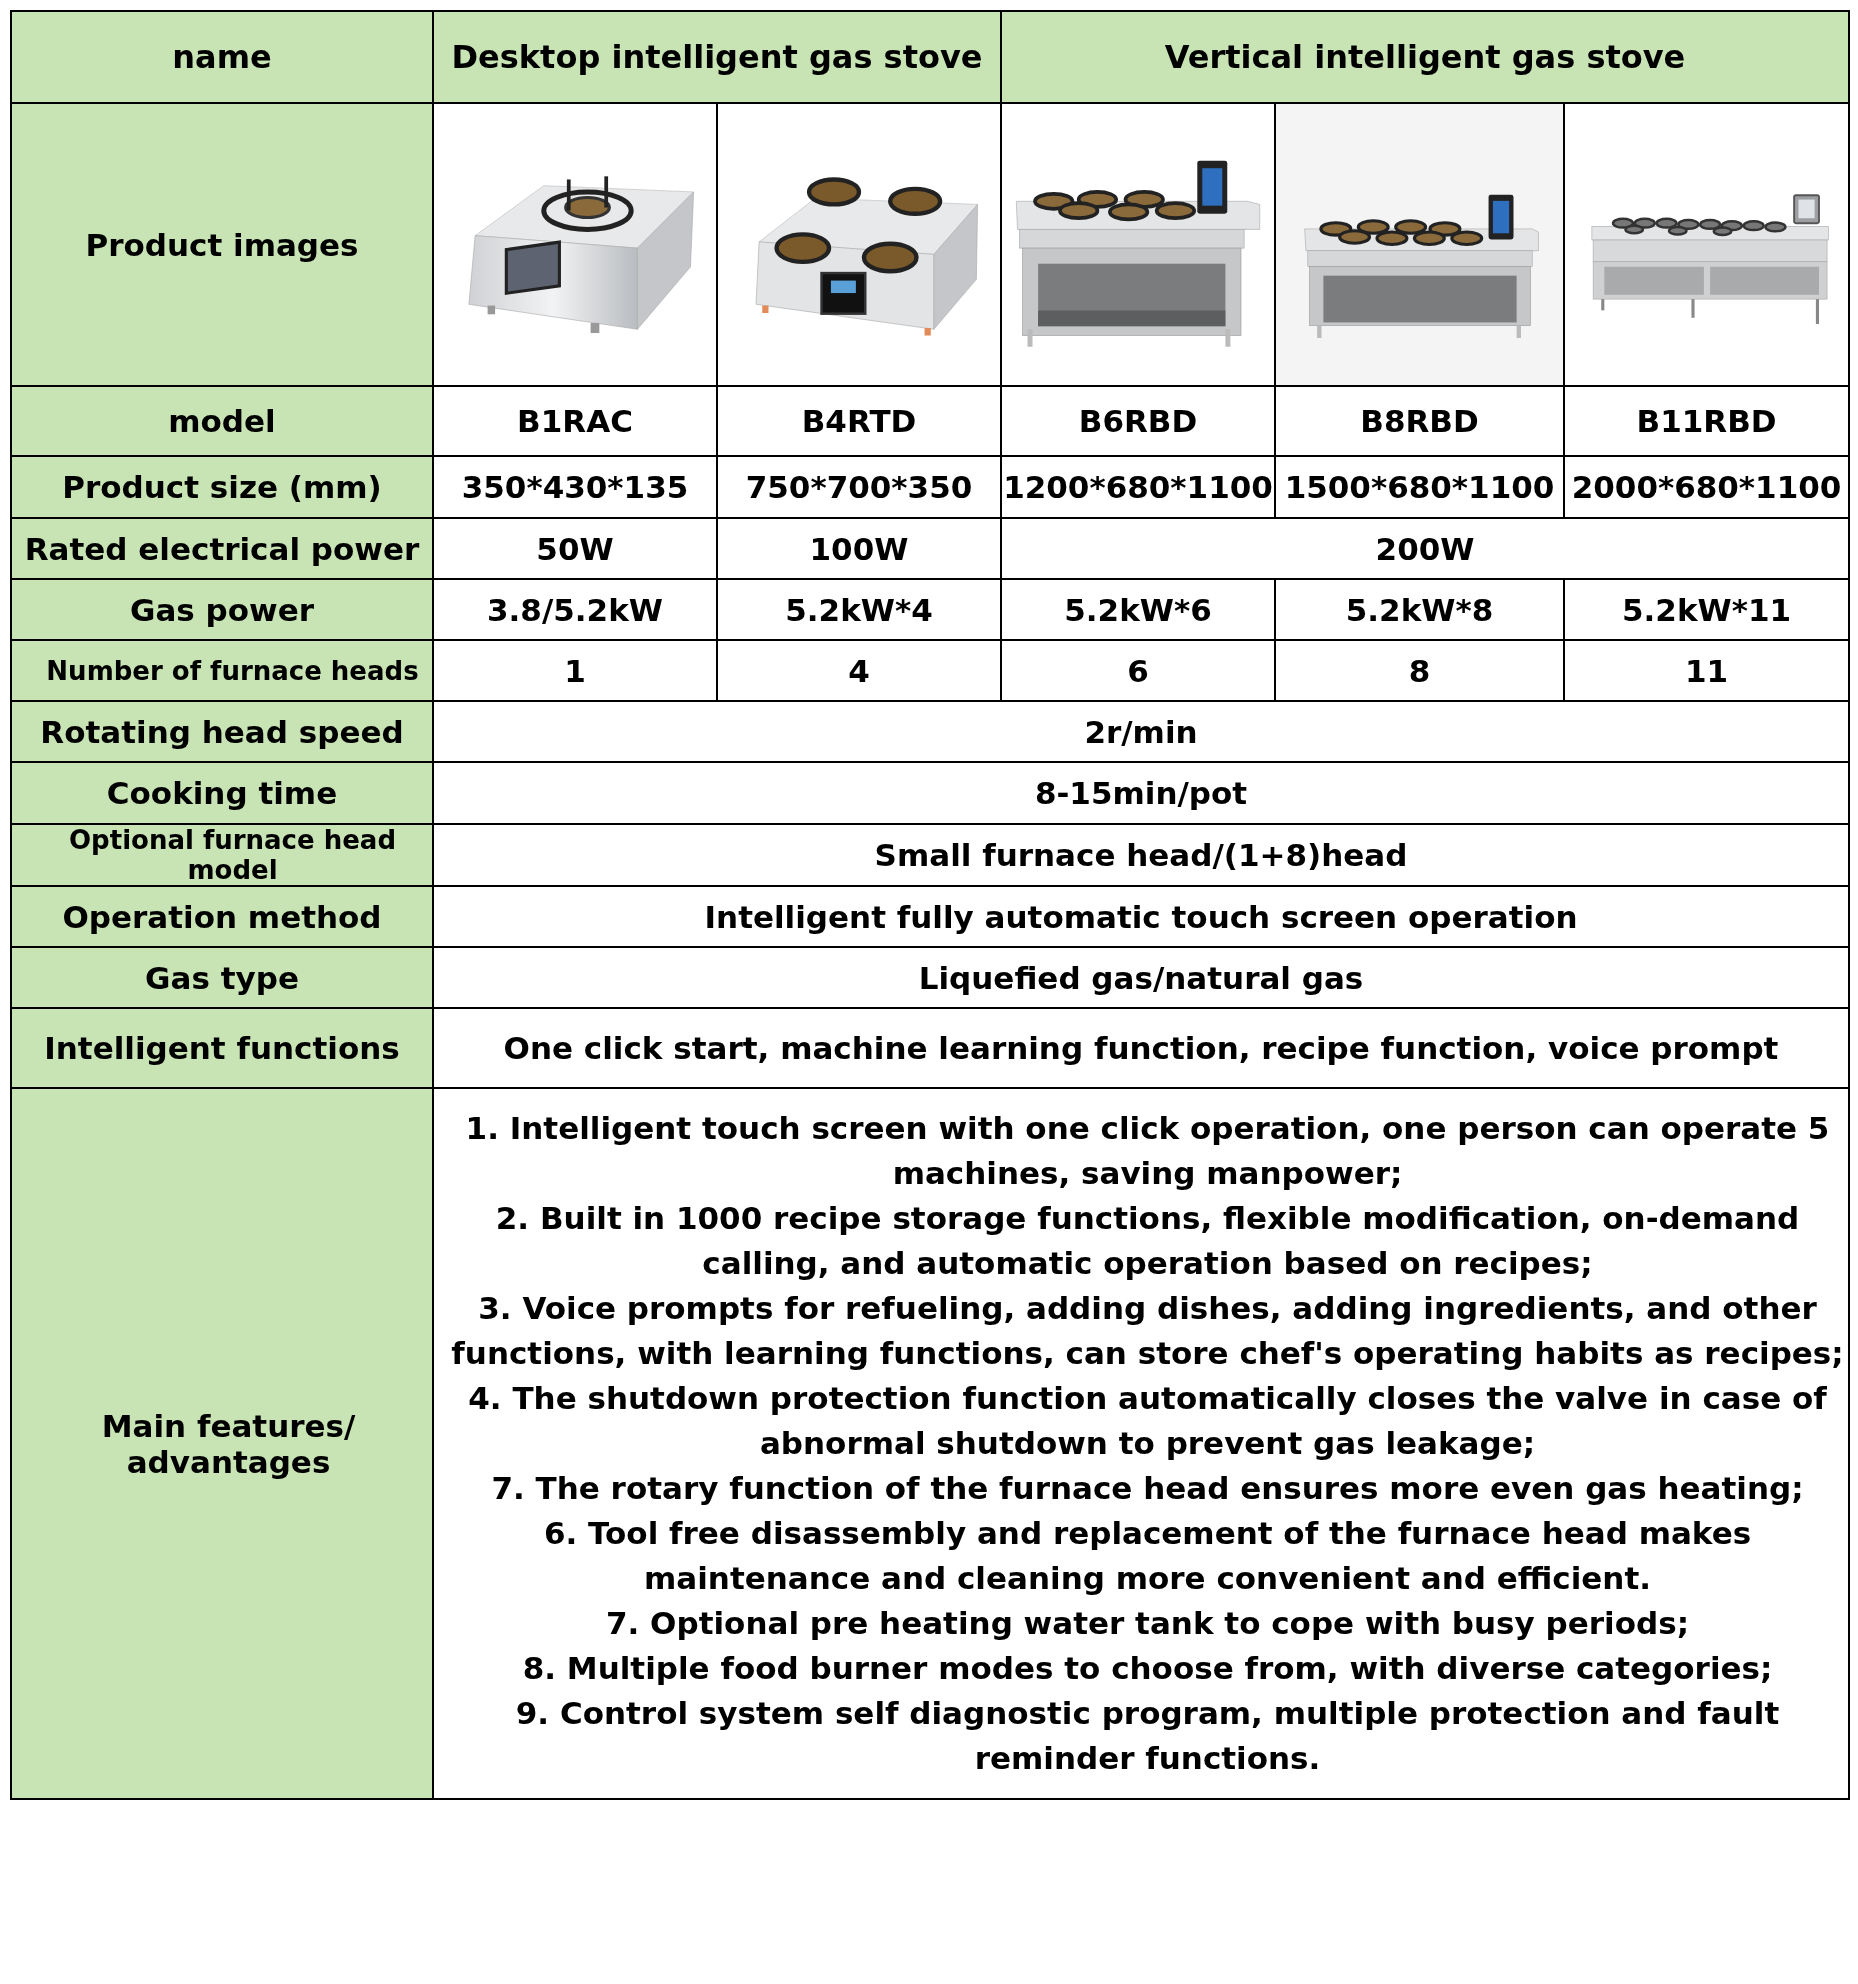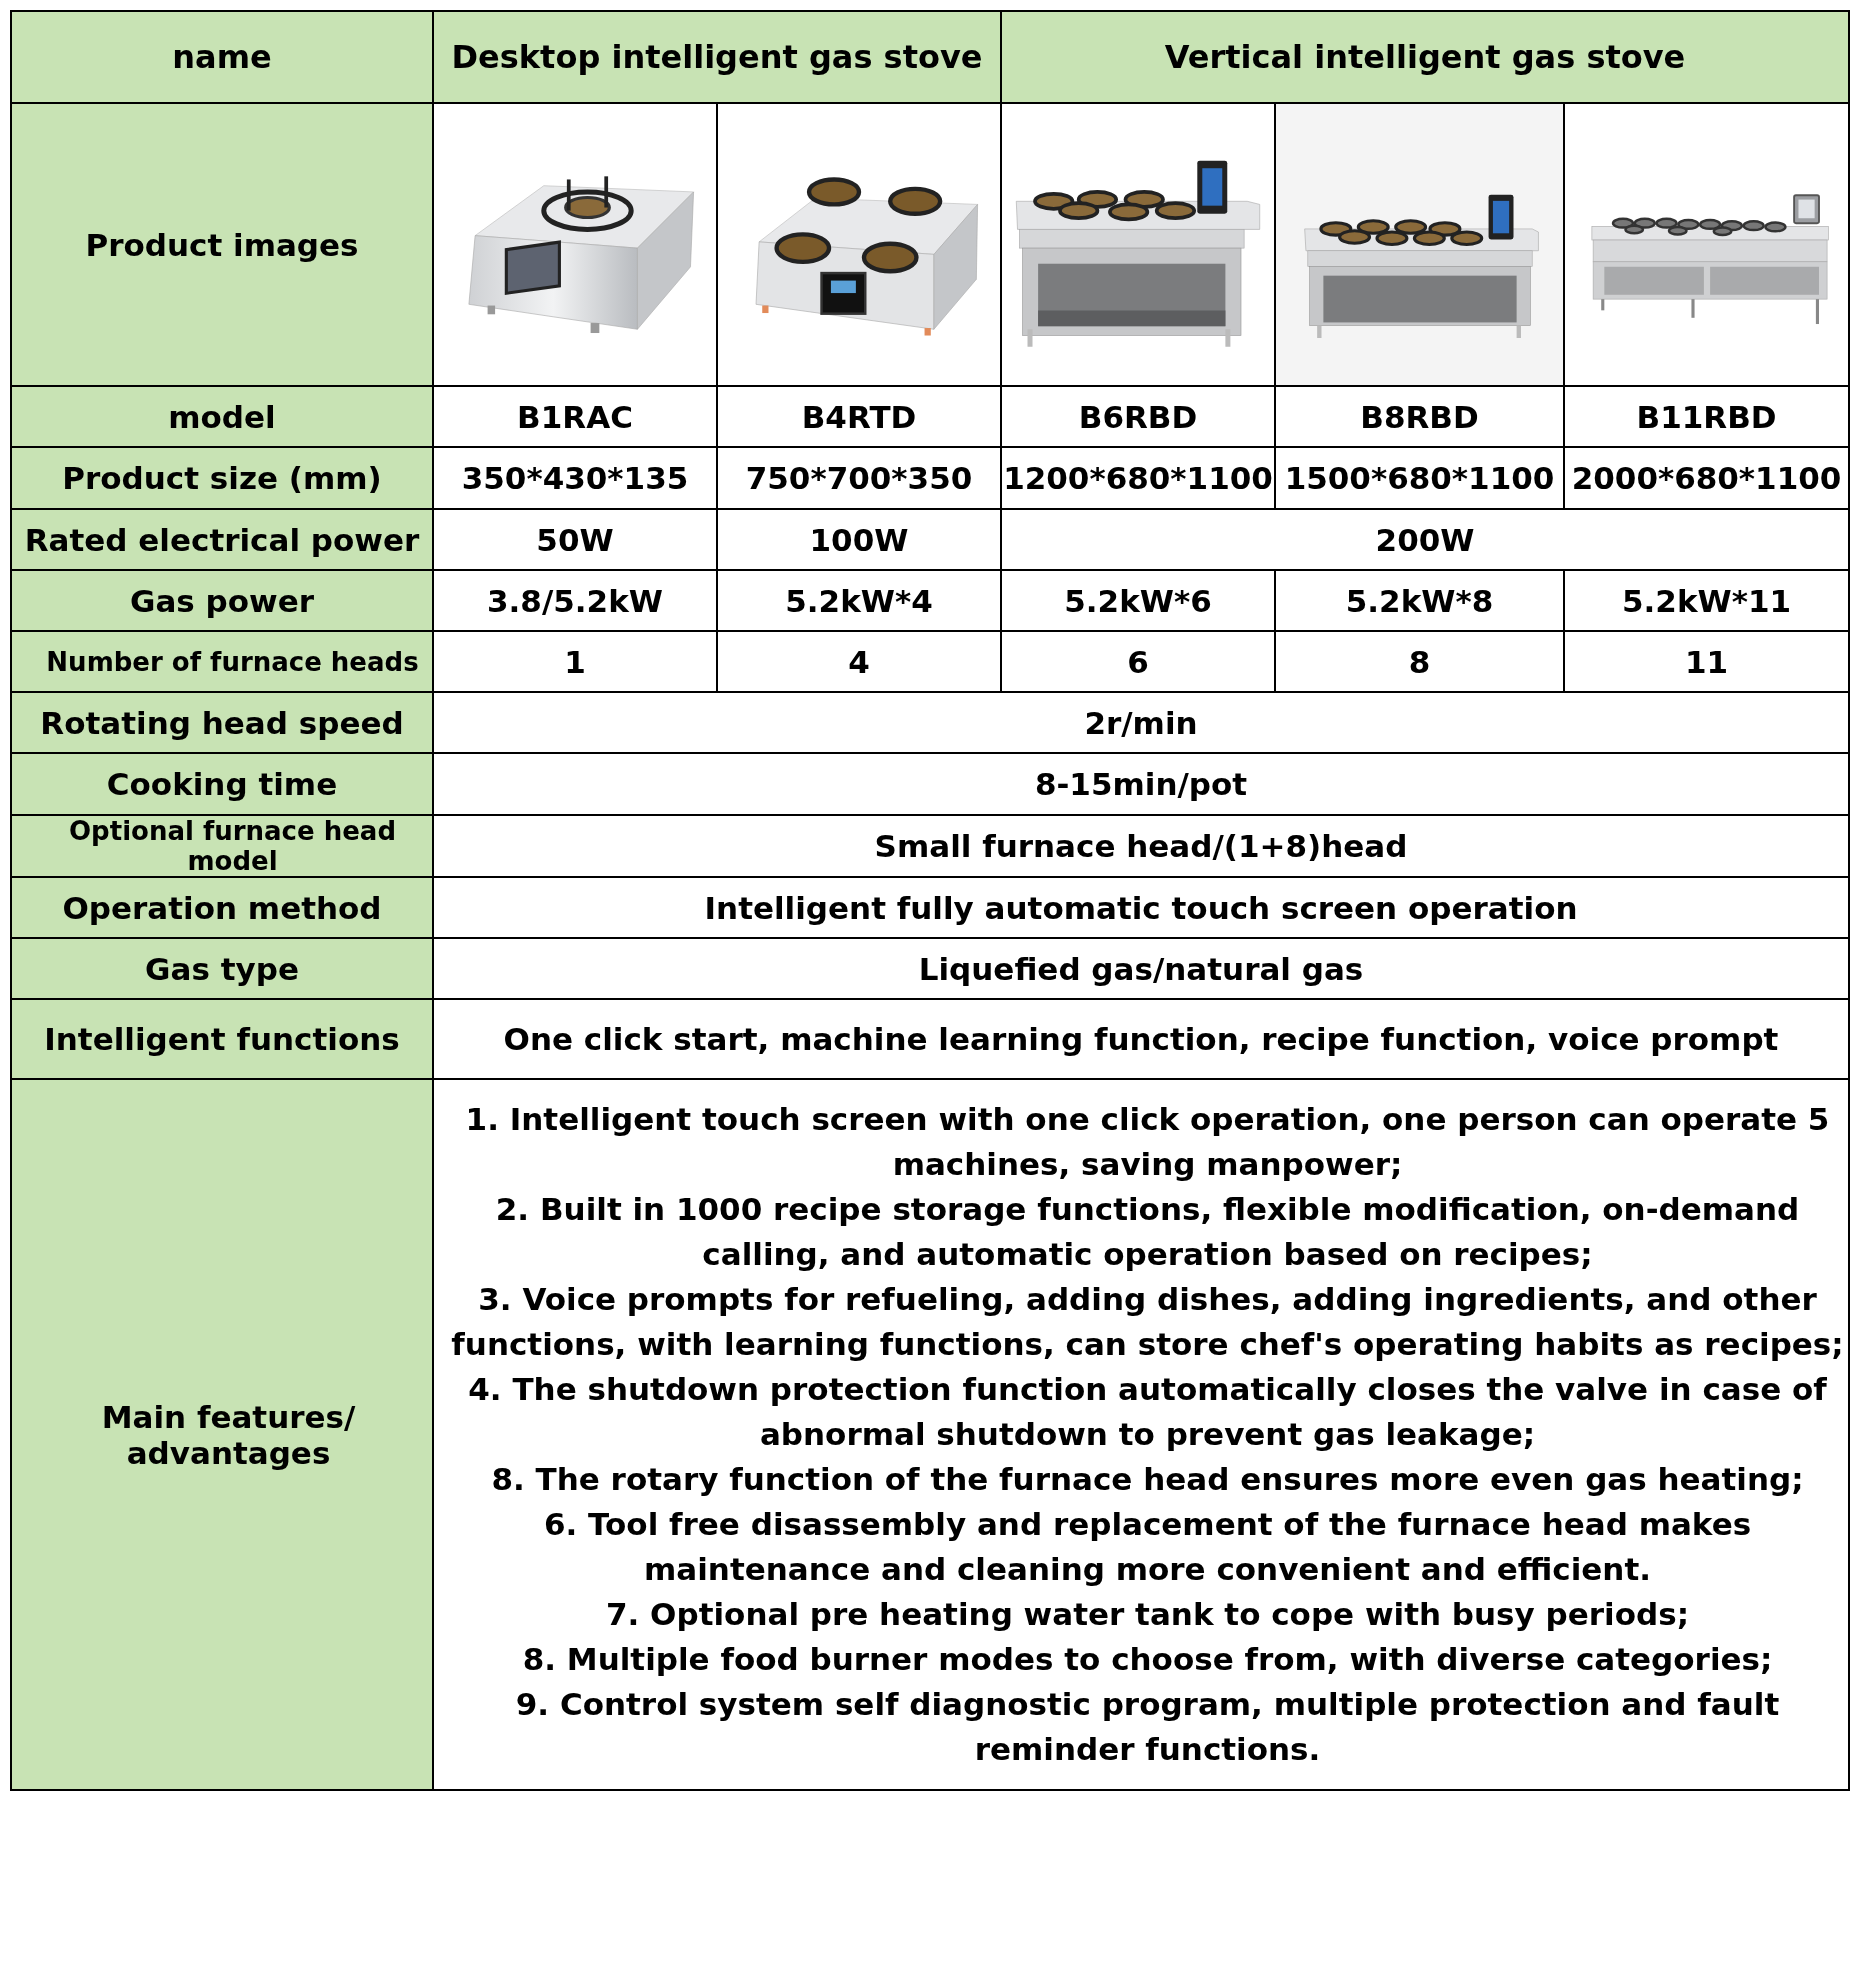--- a/index.html
+++ b/index.html
@@ -143,21 +143,21 @@
           <ellipse cx="315" cy="106" rx="16" ry="7"></ellipse>
           <ellipse cx="88" cy="110" rx="14" ry="6"></ellipse>
           <ellipse cx="158" cy="112" rx="14" ry="6"></ellipse>
           <ellipse cx="230" cy="113" rx="14" ry="6"></ellipse>
         </g>
         <rect x="345" y="55" width="40" height="45" rx="3" fill="#9c9ea2" stroke="#555" stroke-width="3"></rect>
         <rect x="352" y="62" width="26" height="30" fill="#dfe2e6"></rect>
       </svg>
     </td>
   </tr>
-  <tr style="height:61px">
+  <tr style="height:70px">
     <td class="lbl">model</td>
     <td class="val">B1RAC</td>
     <td class="val">B4RTD</td>
     <td class="val">B6RBD</td>
     <td class="val">B8RBD</td>
     <td class="val">B11RBD</td>
   </tr>
   <tr style="height:62px">
     <td class="lbl">Product size (mm)</td>
     <td class="val">350*430*135</td>
@@ -215,21 +215,21 @@
   <tr style="height:711px">
     <td class="lbl">
       <span class="feat-line">Main features/</span>
       <span class="feat-line">advantages</span>
     </td>
     <td class="val features" colspan="5">
       <span class="feat-line">1. Intelligent touch screen with one click operation, one person can operate 5 machines, saving manpower;</span>
       <span class="feat-line">2. Built in 1000 recipe storage functions, flexible modification, on-demand calling, and automatic operation based on recipes;</span>
       <span class="feat-line">3. Voice prompts for refueling, adding dishes, adding ingredients, and other functions, with learning functions, can store chef's operating habits as recipes;</span>
       <span class="feat-line">4. The shutdown protection function automatically closes the valve in case of abnormal shutdown to prevent gas leakage;</span>
-      <span class="feat-line">8. The rotary function of the furnace head ensures more even gas heating;</span>
+      <span class="feat-line">7. The rotary function of the furnace head ensures more even gas heating;</span>
       <span class="feat-line">6. Tool free disassembly and replacement of the furnace head makes maintenance and cleaning more convenient and efficient.</span>
       <span class="feat-line">7. Optional pre heating water tank to cope with busy periods;</span>
       <span class="feat-line">8. Multiple food burner modes to choose from, with diverse categories;</span>
       <span class="feat-line">9. Control system self diagnostic program, multiple protection and fault reminder functions.</span>
     </td>
   </tr>
 </tbody>
   </table>
 
 

